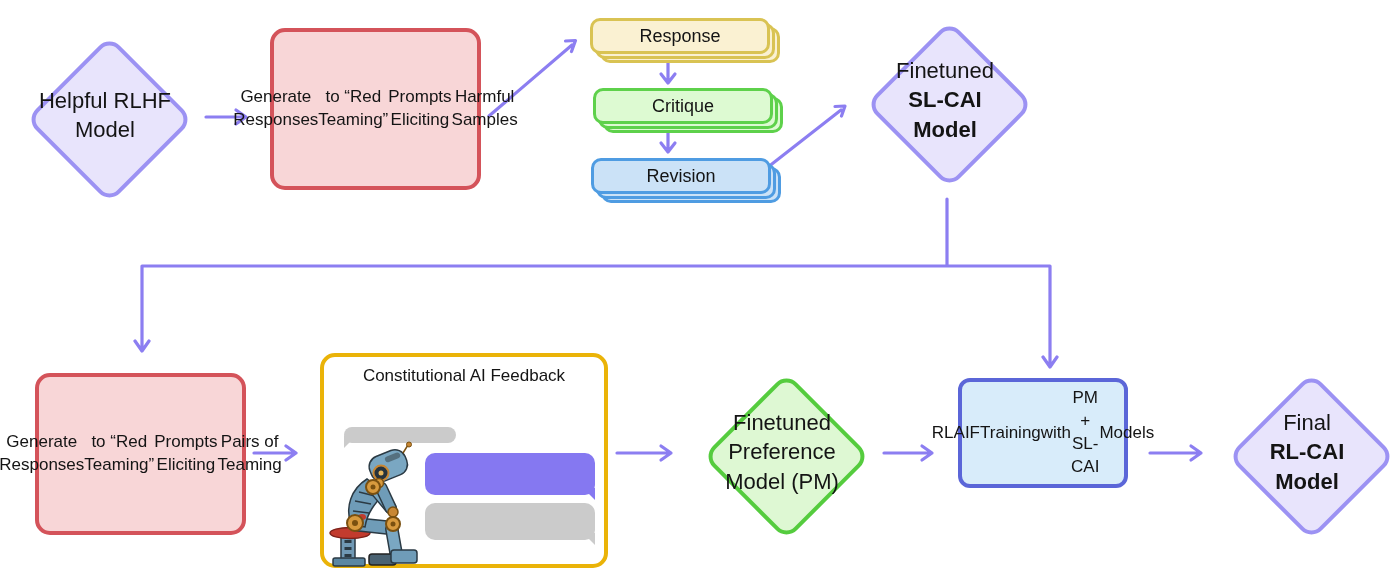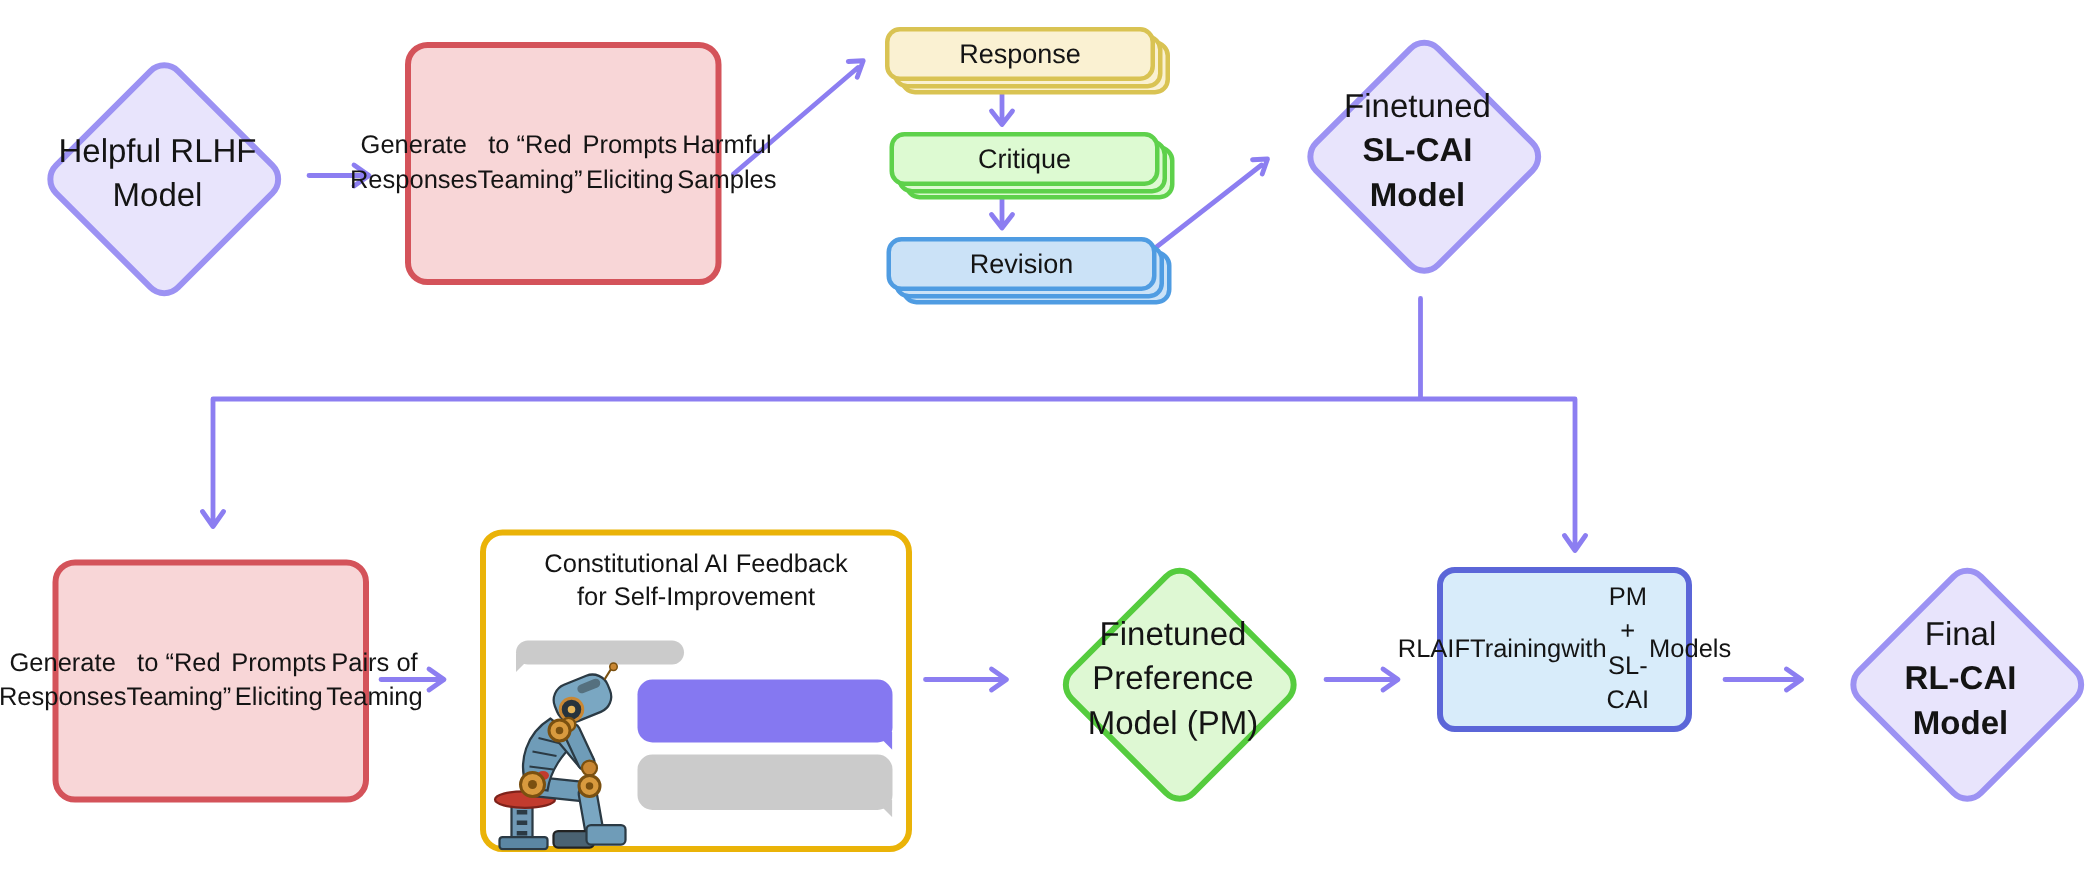--- a/index.html
+++ b/index.html
@@ -135,21 +135,20 @@
   <div class="node rbox redbox" style="left:35px;top:373px;width:211px;height:162px">
     <div>Generate Responses</div>
     <div>to “Red Teaming”</div>
     <div>Prompts Eliciting</div>
     <div>Pairs of Teaming</div>
   </div>
 
   <div class="feedback">
     <div class="feedback-title">
       <div>Constitutional AI Feedback</div>
-      <div>for Self-Improvement</div>
     </div>
 
     <div class="bubble gray-bubble" style="left:20px;top:70px;width:112px;height:16px">
       <div class="bubble-shape tail-bl" style="border-radius:8px"></div>
     </div>
     <div class="bubble purple-bubble" style="left:101px;top:96px;width:170px;height:42px">
       <div class="bubble-shape tail-br"></div>
     </div>
     <div class="bubble gray-bubble" style="left:101px;top:146px;width:170px;height:37px">
       <div class="bubble-shape tail-br"></div>

